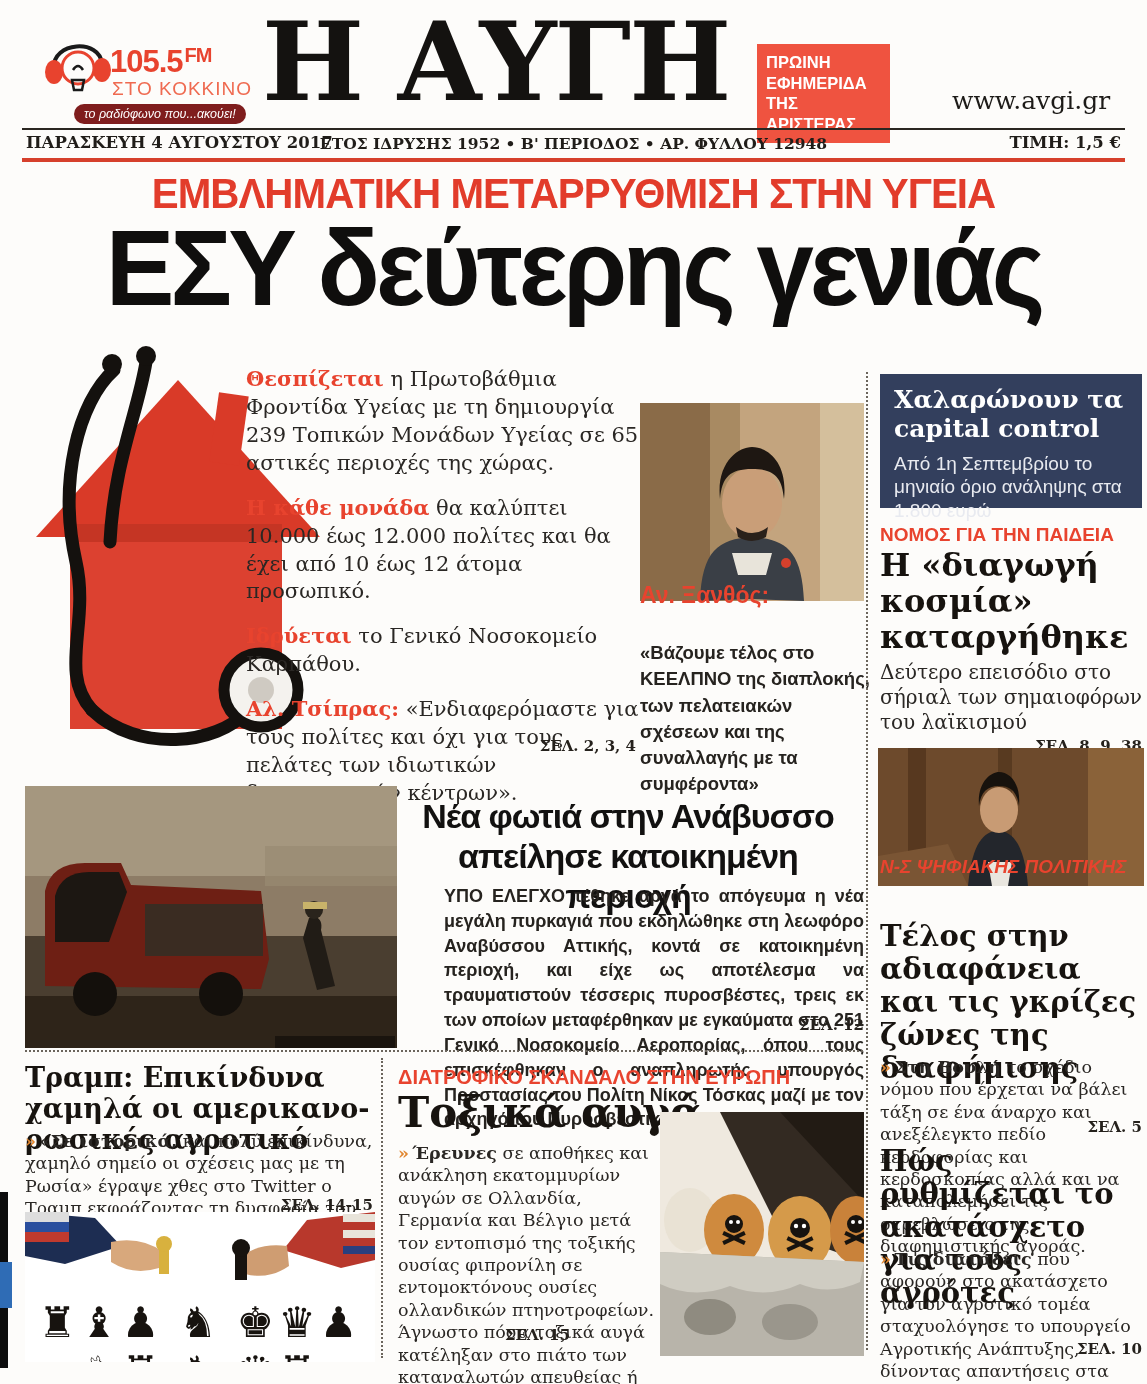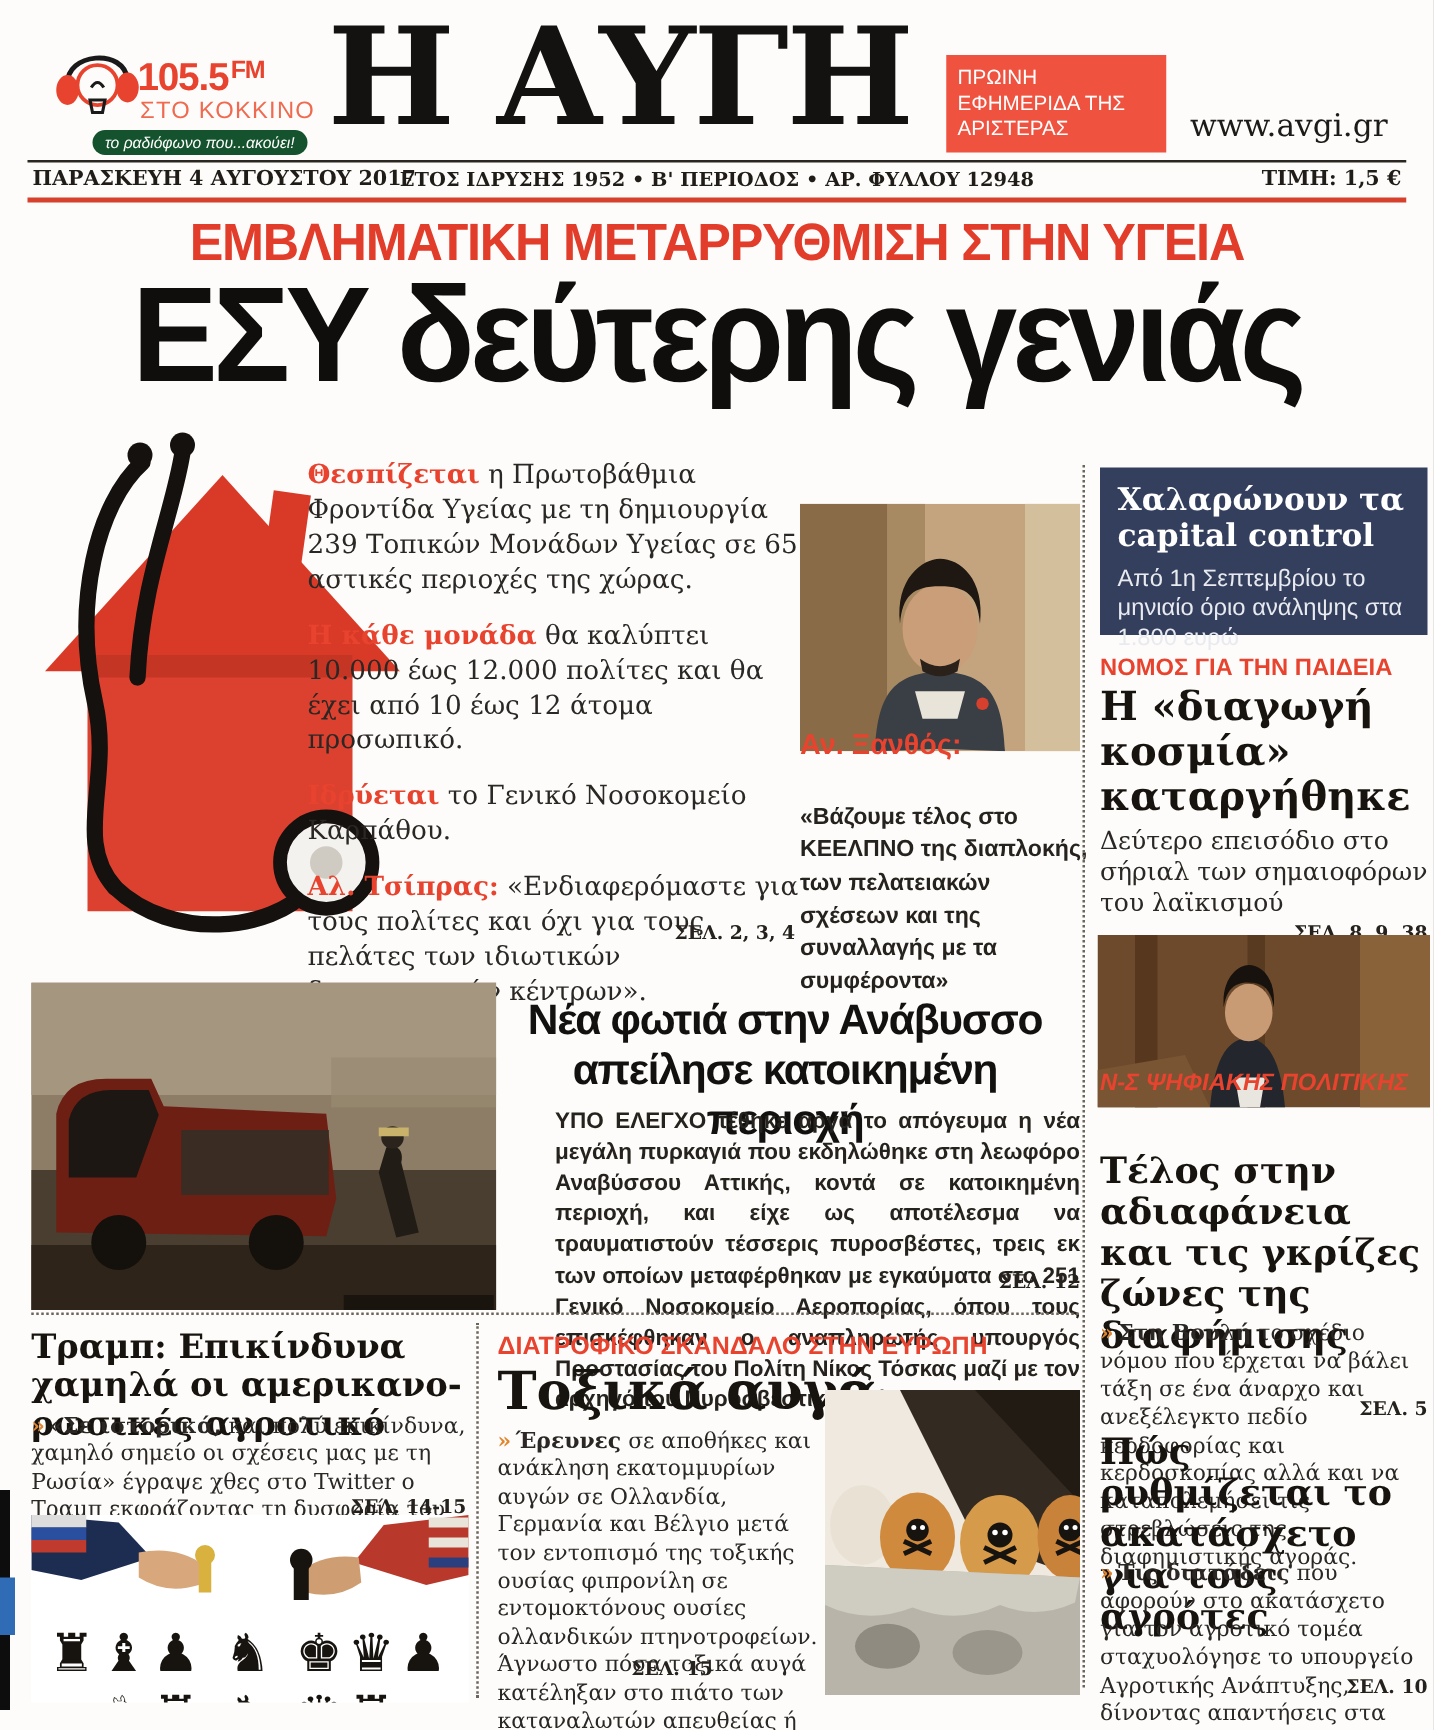--- a/index.html
+++ b/index.html
@@ -5,23 +5,23 @@
   * { margin:0; padding:0; box-sizing:border-box; }
   body { background:#888; font-family:"Liberation Sans", sans-serif; }
   .page { position:relative; width:1147px; height:1384px; background:#fdfcfa; overflow:hidden; margin:0 auto; color:#1a1a1a; }
 
   
   .radio-logo { position:absolute; left:42px; top:26px; width:220px; height:108px; }
   .radio-doodle { position:absolute; left:0; top:2px; }
   .radio-freq { position:absolute; left:68px; top:18px; font-size:31px; font-weight:bold; color:#e8432e; letter-spacing:-1px; }
   .radio-freq .fm { font-size:20px; vertical-align:10px; margin-left:2px; }
   .radio-line2 { position:absolute; left:70px; top:52px; font-size:19px; color:#ef6a50; letter-spacing:1px; }
-  .radio-pill { position:absolute; left:32px; top:78px; background:#14532d; color:#fff; font-style:italic; font-size:12.5px; padding:3px 10px; border-radius:10px; white-space:nowrap; }
+  .radio-pill { position:absolute; left:32px; top:78px; background:#7f1d1d; color:#fff; font-style:italic; font-size:12.5px; padding:3px 10px; border-radius:10px; white-space:nowrap; }
   .mast-title { position:absolute; left:262px; top:8px; width:495px; font-family:"DejaVu Serif", serif; font-weight:bold; font-size:108px; letter-spacing:-2px; color:#141210; line-height:1.0; }
-  .tagline-box { position:absolute; left:757px; top:44px; width:176px; background:#ef5340; color:#fff; font-weight:normal; font-size:16.5px; line-height:1.25; padding:8px 9px; }
+  .tagline-box { position:absolute; left:757px; top:44px; width:133px; background:#ef5340; color:#fff; font-weight:bold; font-size:16.5px; line-height:1.25; padding:8px 9px; }
   .website { position:absolute; left:952px; top:86px; font-size:25px; color:#1d1b18; font-family:"DejaVu Serif", serif; }
   .rule-black { position:absolute; left:22px; right:22px; top:128px; height:2px; background:#2a2621; }
   .date-row { position:absolute; left:22px; right:22px; top:133px; height:24px; font-family:"DejaVu Serif", serif; font-weight:bold; font-size:16.5px; color:#201d19; }
   .date-left { position:absolute; left:4px; top:0; }
   .issue-center { position:absolute; left:0; right:0; top:1px; text-align:center; font-size:15.5px; }
   .price-right { position:absolute; right:4px; top:0; }
   .rule-red { position:absolute; left:22px; right:22px; top:158px; height:4px; background:#d6402c; }
 
   
   .lead-kicker { position:absolute; left:0; right:0; top:170px; text-align:center; font-size:42px; font-weight:bold; letter-spacing:-1px; color:#e23c2b; transform:scaleX(0.96); }

